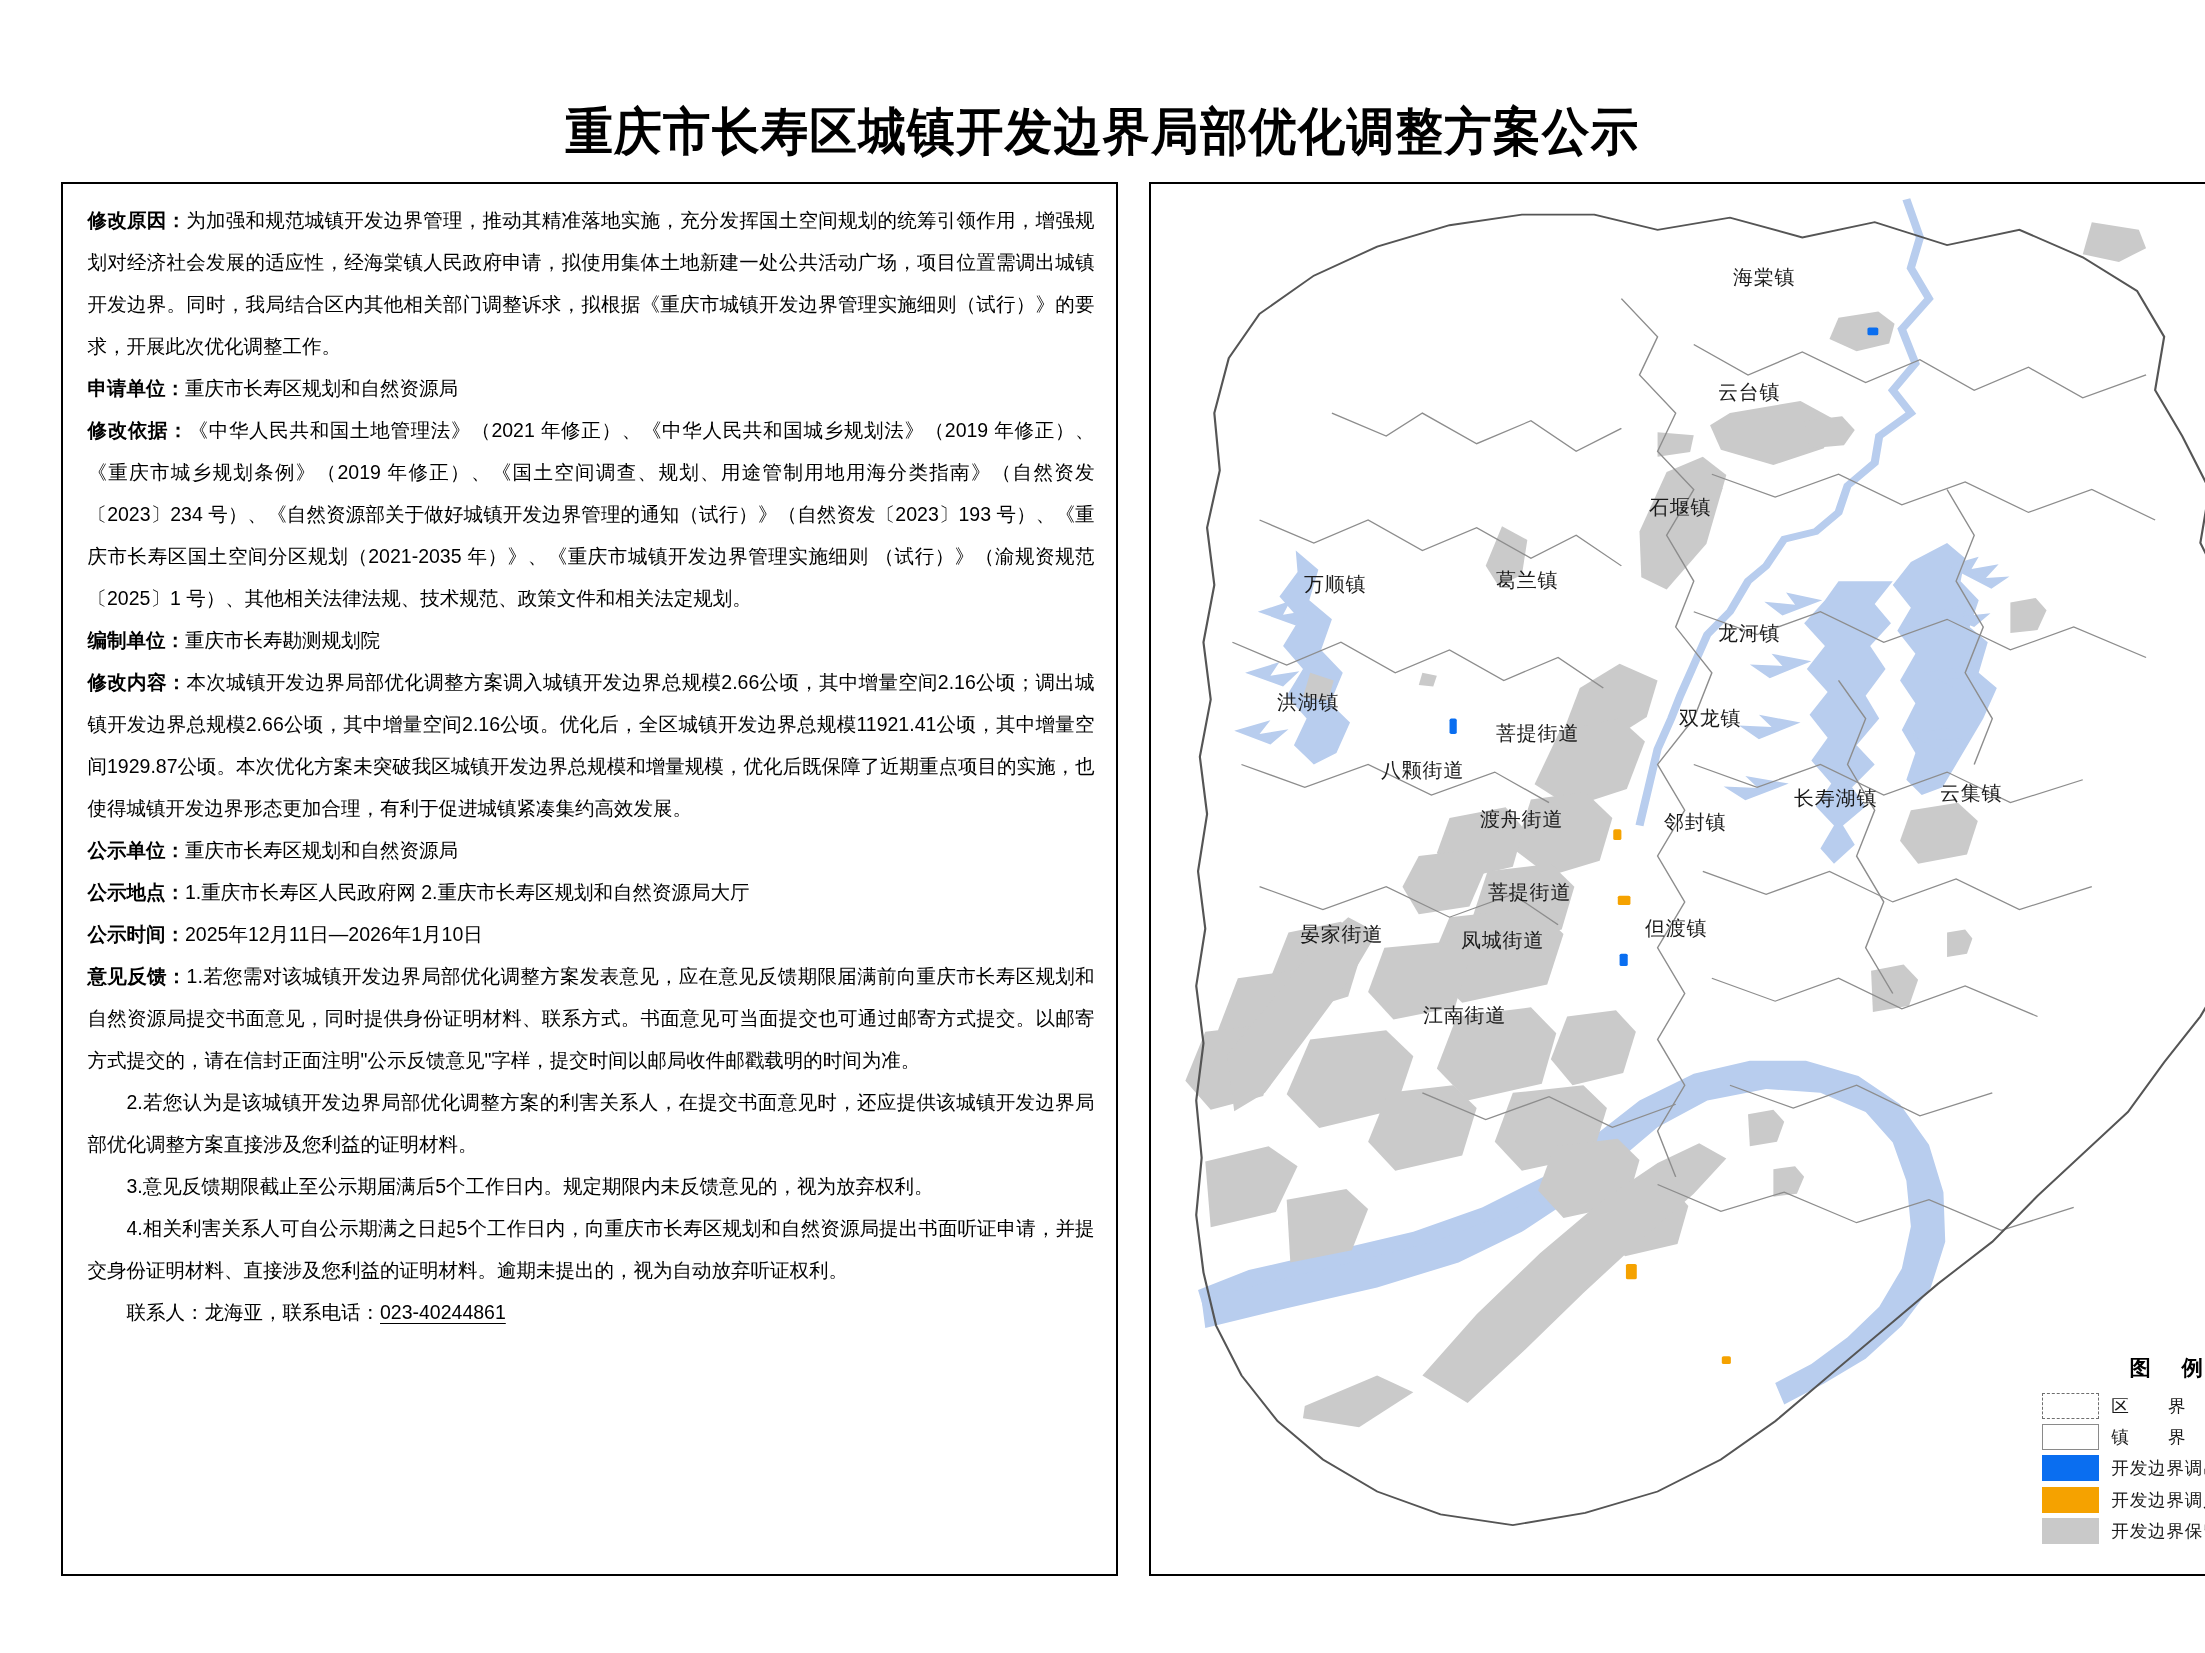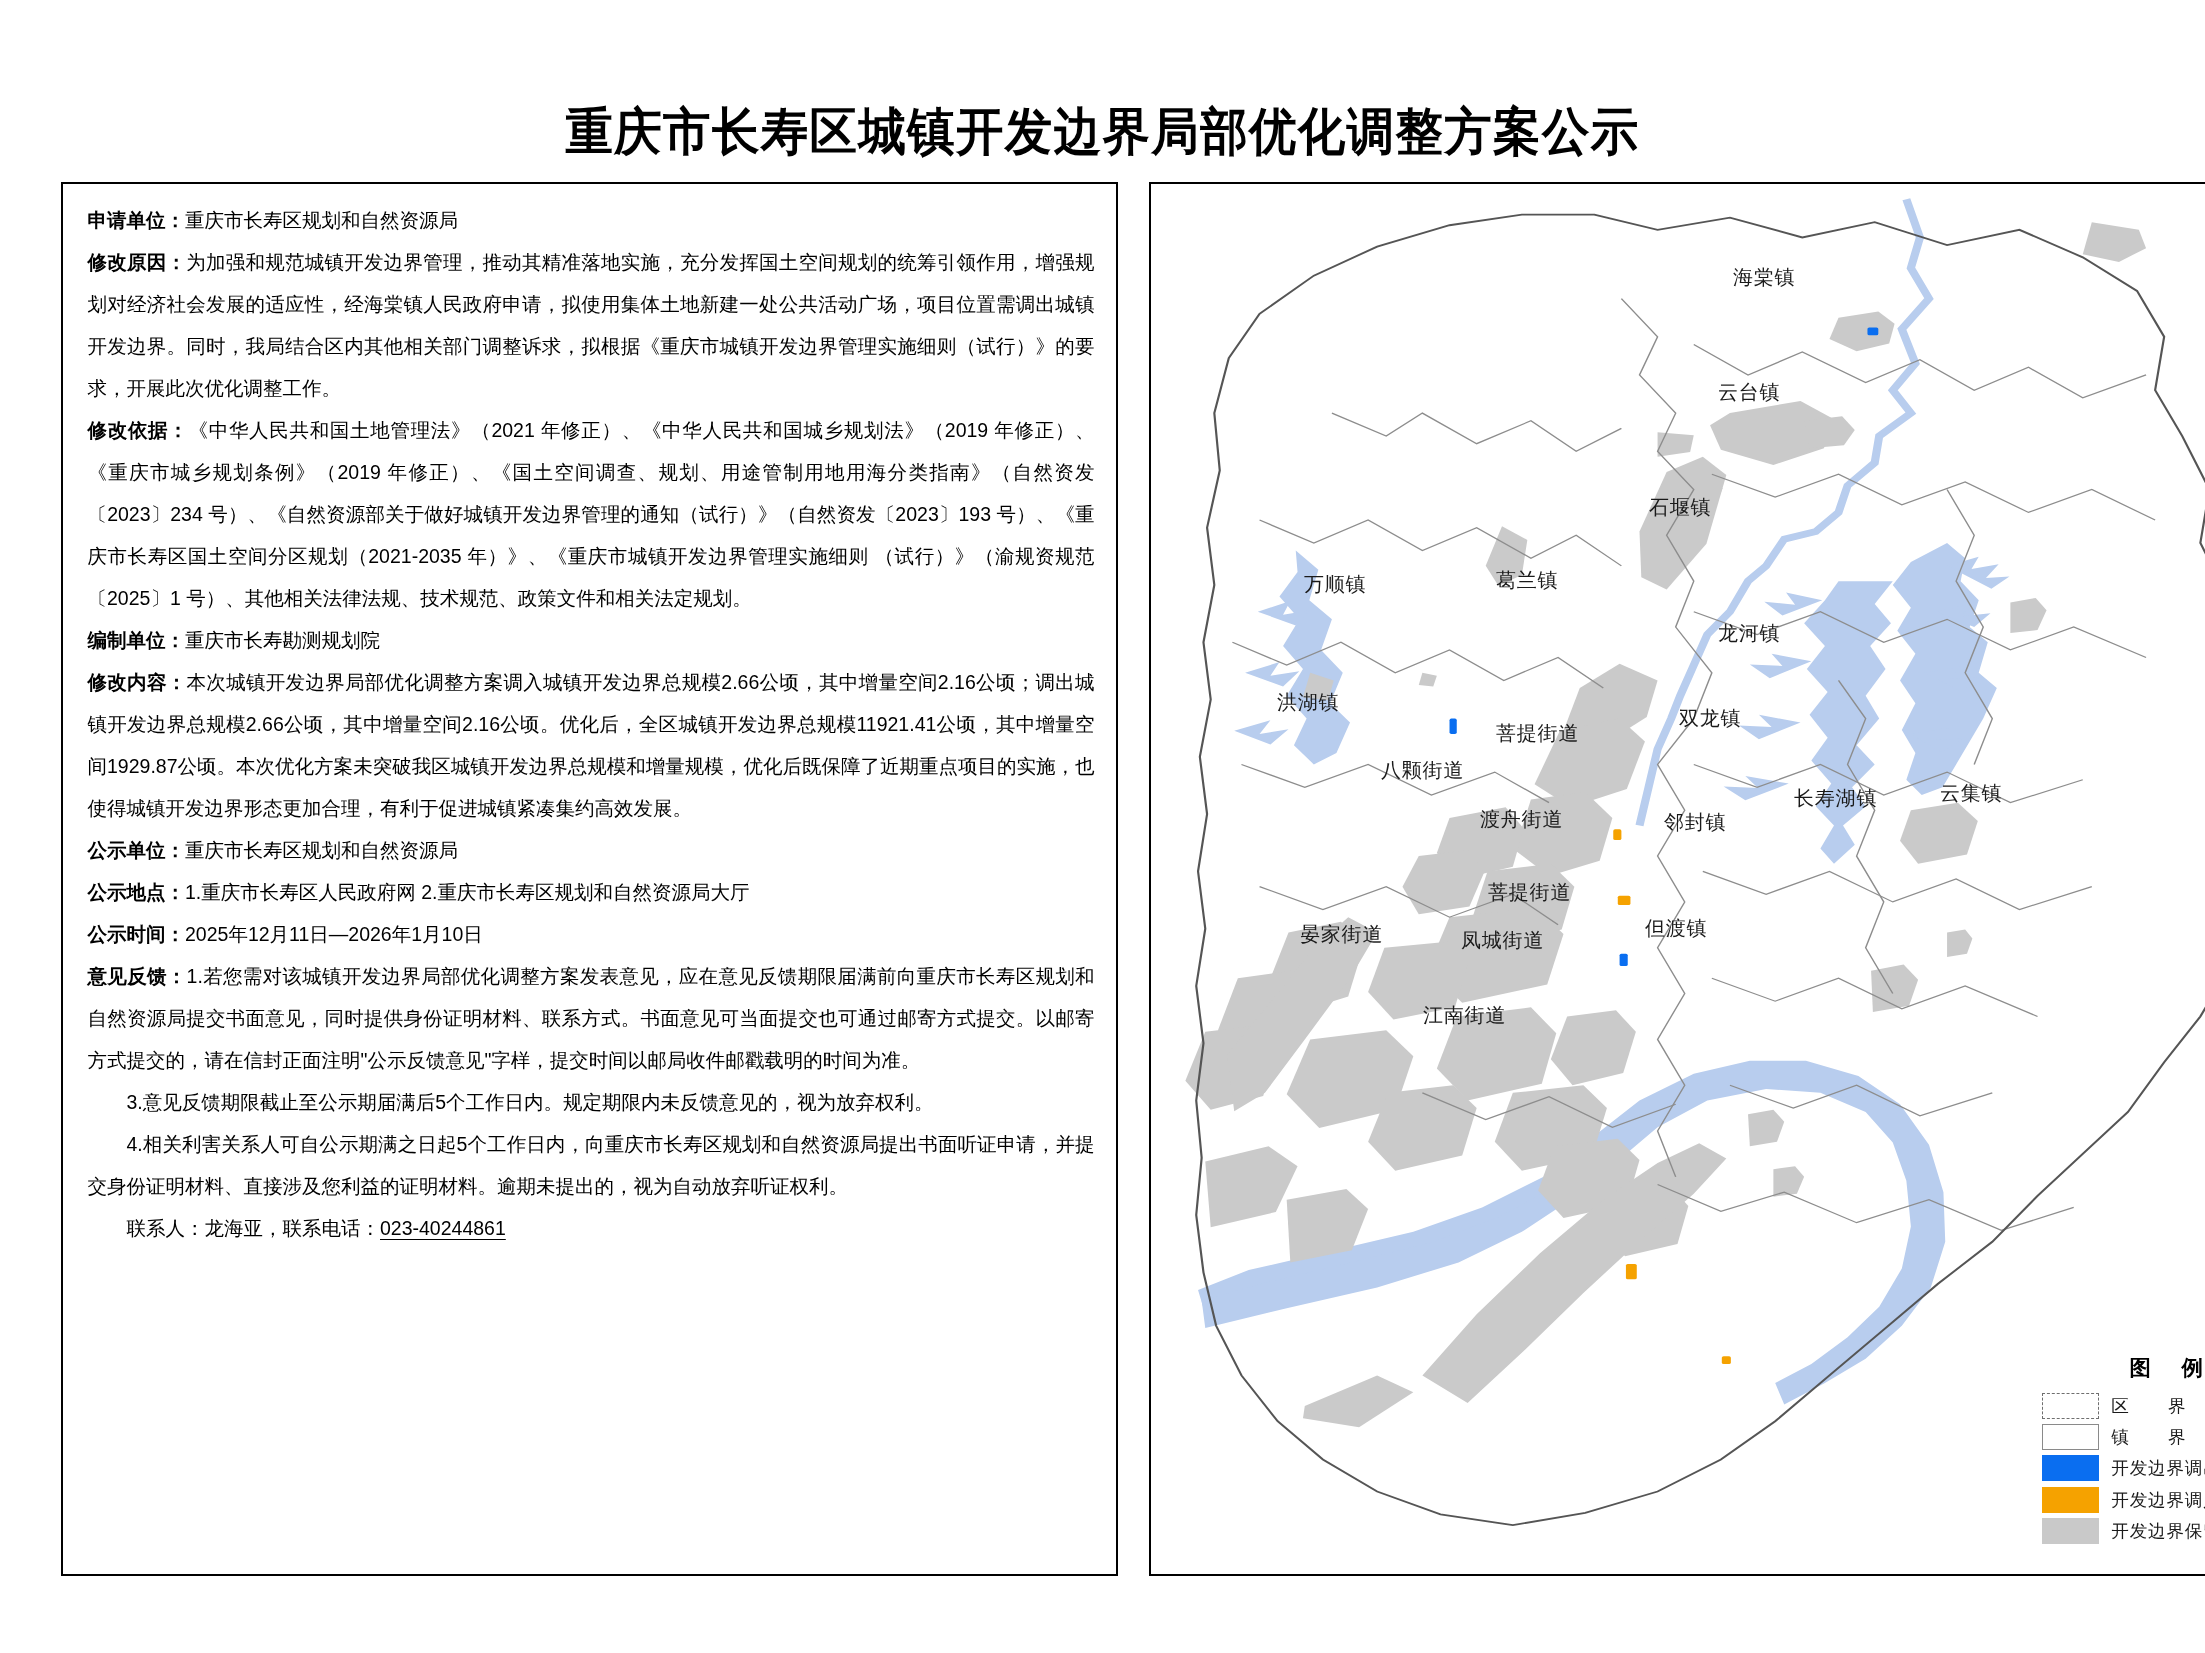--- a/index.html
+++ b/index.html
@@ -76,38 +76,39 @@
 </head>
 <body>
 
 <div class="page">
 
   <div class="title">重庆市长寿区城镇开发边界局部优化调整方案公示</div>
 
   <div class="panel">
     <div class="panel-inner">
 
+      <p class="p"><span class="lbl">修改原因：</span><span>为加强和规范城镇开发边界管理，推动其精准落地实施，充分发挥国土空间规划的统筹引领作用，增强规划对经济社会发展的适应性，经海棠镇人民政府申请，拟使用集体土地新建一处公共活动广场，项目位置需调出城镇开发边界。同时，我局结合区内其他相关部门调整诉求，拟根据《重庆市城镇开发边界管理实施细则（试行）》的要求，开展此次优化调整工作。</span></p>
+
       <p class="p"><span class="lbl">申请单位：</span><span>重庆市长寿区规划和自然资源局</span></p>
 
-      <p class="p"><span class="lbl">修改原因：</span><span>为加强和规范城镇开发边界管理，推动其精准落地实施，充分发挥国土空间规划的统筹引领作用，增强规划对经济社会发展的适应性，经海棠镇人民政府申请，拟使用集体土地新建一处公共活动广场，项目位置需调出城镇开发边界。同时，我局结合区内其他相关部门调整诉求，拟根据《重庆市城镇开发边界管理实施细则（试行）》的要求，开展此次优化调整工作。</span></p>
-
       <p class="p"><span class="lbl">修改依据：</span><span>《中华人民共和国土地管理法》（2021 年修正）、《中华人民共和国城乡规划法》（2019 年修正）、《重庆市城乡规划条例》（2019 年修正）、《国土空间调查、规划、用途管制用地用海分类指南》（自然资发〔2023〕234 号）、《自然资源部关于做好城镇开发边界管理的通知（试行）》（自然资发〔2023〕193 号）、《重庆市长寿区国土空间分区规划（2021-2035 年）》、《重庆市城镇开发边界管理实施细则 （试行）》（渝规资规范〔2025〕1 号）、其他相关法律法规、技术规范、政策文件和相关法定规划。</span></p>
 
       <p class="p"><span class="lbl">编制单位：</span><span>重庆市长寿勘测规划院</span></p>
 
       <p class="p"><span class="lbl">修改内容：</span><span>本次城镇开发边界局部优化调整方案调入城镇开发边界总规模2.66公顷，其中增量空间2.16公顷；调出城镇开发边界总规模2.66公顷，其中增量空间2.16公顷。优化后，全区城镇开发边界总规模11921.41公顷，其中增量空间1929.87公顷。本次优化方案未突破我区城镇开发边界总规模和增量规模，优化后既保障了近期重点项目的实施，也使得城镇开发边界形态更加合理，有利于促进城镇紧凑集约高效发展。</span></p>
 
       <p class="p"><span class="lbl">公示单位：</span><span>重庆市长寿区规划和自然资源局</span></p>
 
       <p class="p"><span class="lbl">公示地点：</span><span>1.重庆市长寿区人民政府网  2.重庆市长寿区规划和自然资源局大厅</span></p>
 
       <p class="p"><span class="lbl">公示时间：</span><span>2025年12月11日—2026年1月10日</span></p>
 
       <p class="p"><span class="lbl">意见反馈：</span><span>1.若您需对该城镇开发边界局部优化调整方案发表意见，应在意见反馈期限届满前向重庆市长寿区规划和自然资源局提交书面意见，同时提供身份证明材料、联系方式。书面意见可当面提交也可通过邮寄方式提交。以邮寄方式提交的，请在信封正面注明"公示反馈意见"字样，提交时间以邮局收件邮戳载明的时间为准。</span></p>
 
+      <p class="p ind"><span>2.若您认为是该城镇开发边界局部优化调整方案的利害关系人，在提交书面意见时，还应提供该城镇开发边界局部优化调整方案直接涉及您利益的证明材料。</span></p>
 
       <p class="p ind"><span>3.意见反馈期限截止至公示期届满后5个工作日内。规定期限内未反馈意见的，视为放弃权利。</span></p>
 
       <p class="p ind"><span>4.相关利害关系人可自公示期满之日起5个工作日内，向重庆市长寿区规划和自然资源局提出书面听证申请，并提交身份证明材料、直接涉及您利益的证明材料。逾期未提出的，视为自动放弃听证权利。</span></p>
 
 
       <p class="p ind"><span>联系人：</span><span>龙海亚</span><span>，联系电话：</span><span class="ul">023-40244861</span></p>
 
     </div>
   </div>

